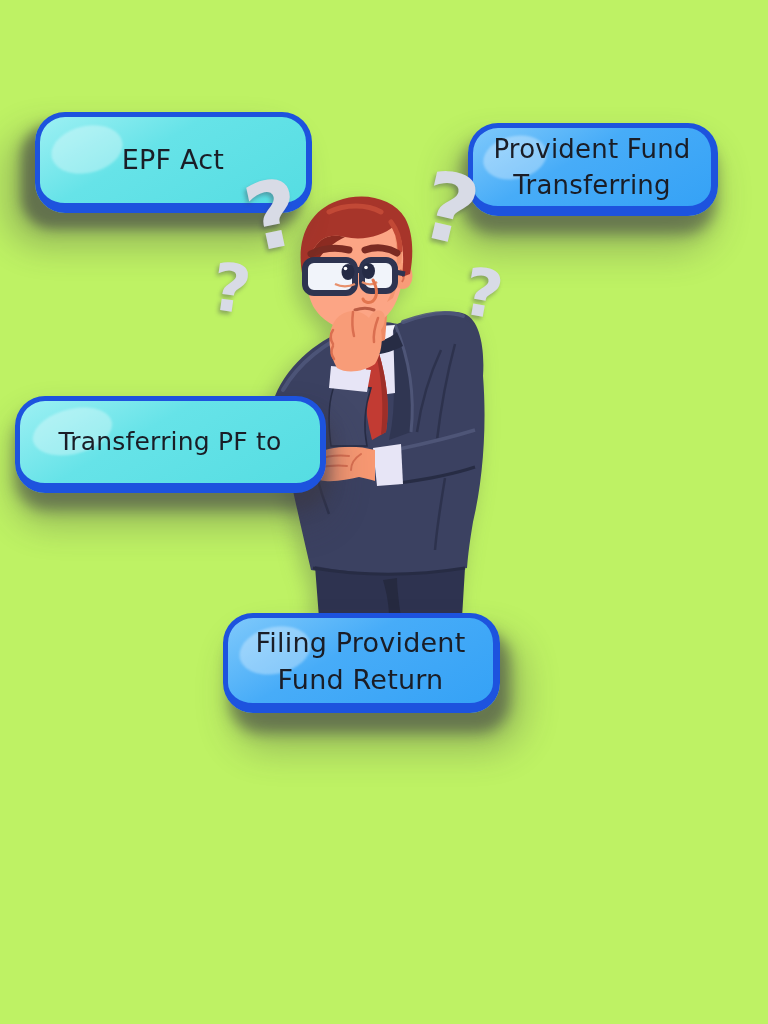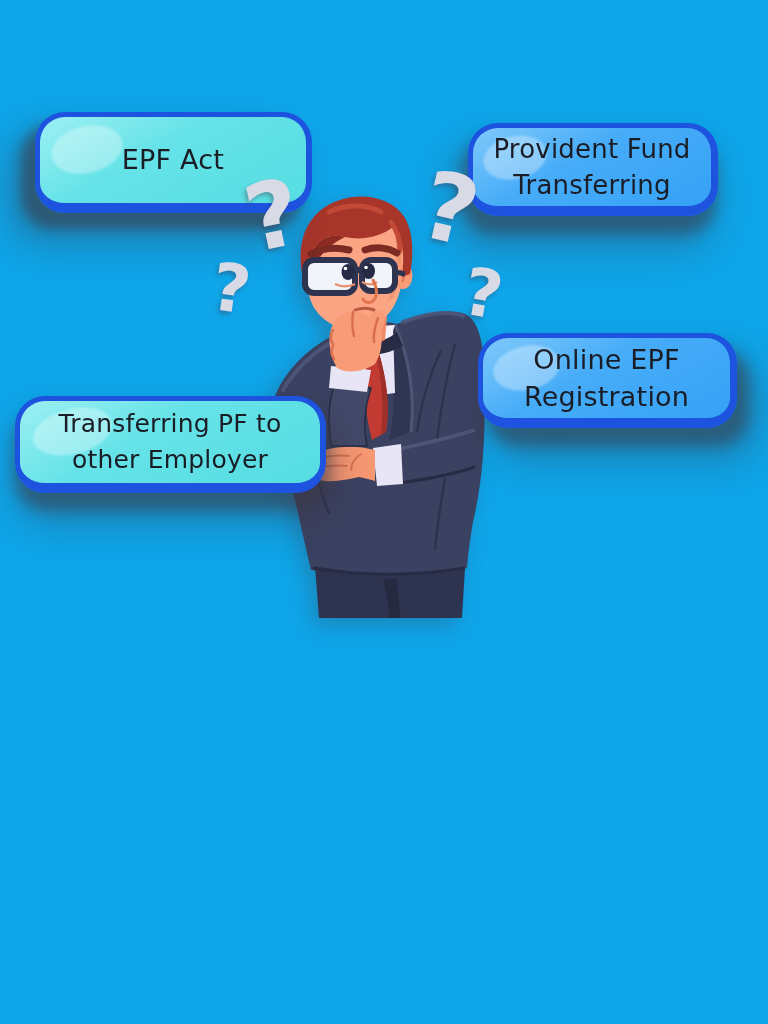--- a/index.html
+++ b/index.html
@@ -1,17 +1,17 @@
 <!DOCTYPE html>
 <html><head>
 <meta charset="utf-8">
 <style>
   html,body{margin:0;padding:0;background:#ffffff;}
   .scene{
-    position:relative;width:768px;height:1024px;background:#0ea5e9;
+    position:relative;width:768px;height:1024px;background:#bef264;
     overflow:hidden;font-family:"DejaVu Sans","Liberation Sans",sans-serif;
   }
   
   .bubble{
     position:absolute;box-sizing:border-box;z-index:3;
     border:5px solid #1D53DE;border-radius:30px;overflow:hidden;
     display:flex;flex-direction:column;align-items:center;justify-content:center;
     text-align:center;color:#1A1D26;font-weight:500;letter-spacing:.2px;
   }
   .bubble .line{white-space:nowrap;position:relative;z-index:2;}
@@ -160,27 +160,26 @@
     </g>
   </svg>
 
   <div class="bubble cyan" id="bubble-1">
     <div class="line">EPF Act</div>
   </div>
   <div class="bubble blue" id="bubble-2">
     <div class="line">Provident Fund</div>
     <div class="line">Transferring</div>
   </div>
-  <div class="bubble blue" id="bubble-3">
-    <div class="line">Online EPF</div>
-    <div class="line">Registration</div>
-  </div>
   <div class="bubble cyan" id="bubble-4">
     <div class="line">Transferring PF to</div>
-    <div class="line">other Employer</div>
+  </div>
+  <div class="bubble blue" id="bubble-5">
+    <div class="line">Filing Provident</div>
+    <div class="line">Fund Return</div>
   </div>
 
   <svg id="qmarks" viewBox="0 0 330 170" aria-hidden="true">
     <g transform="translate(78,51) rotate(-12)">
       <text font-size="92">?</text>
     </g>
     <g transform="translate(36,124) rotate(8)">
       <text font-size="66">?</text>
     </g>
     <g transform="translate(255,44) rotate(13)">

